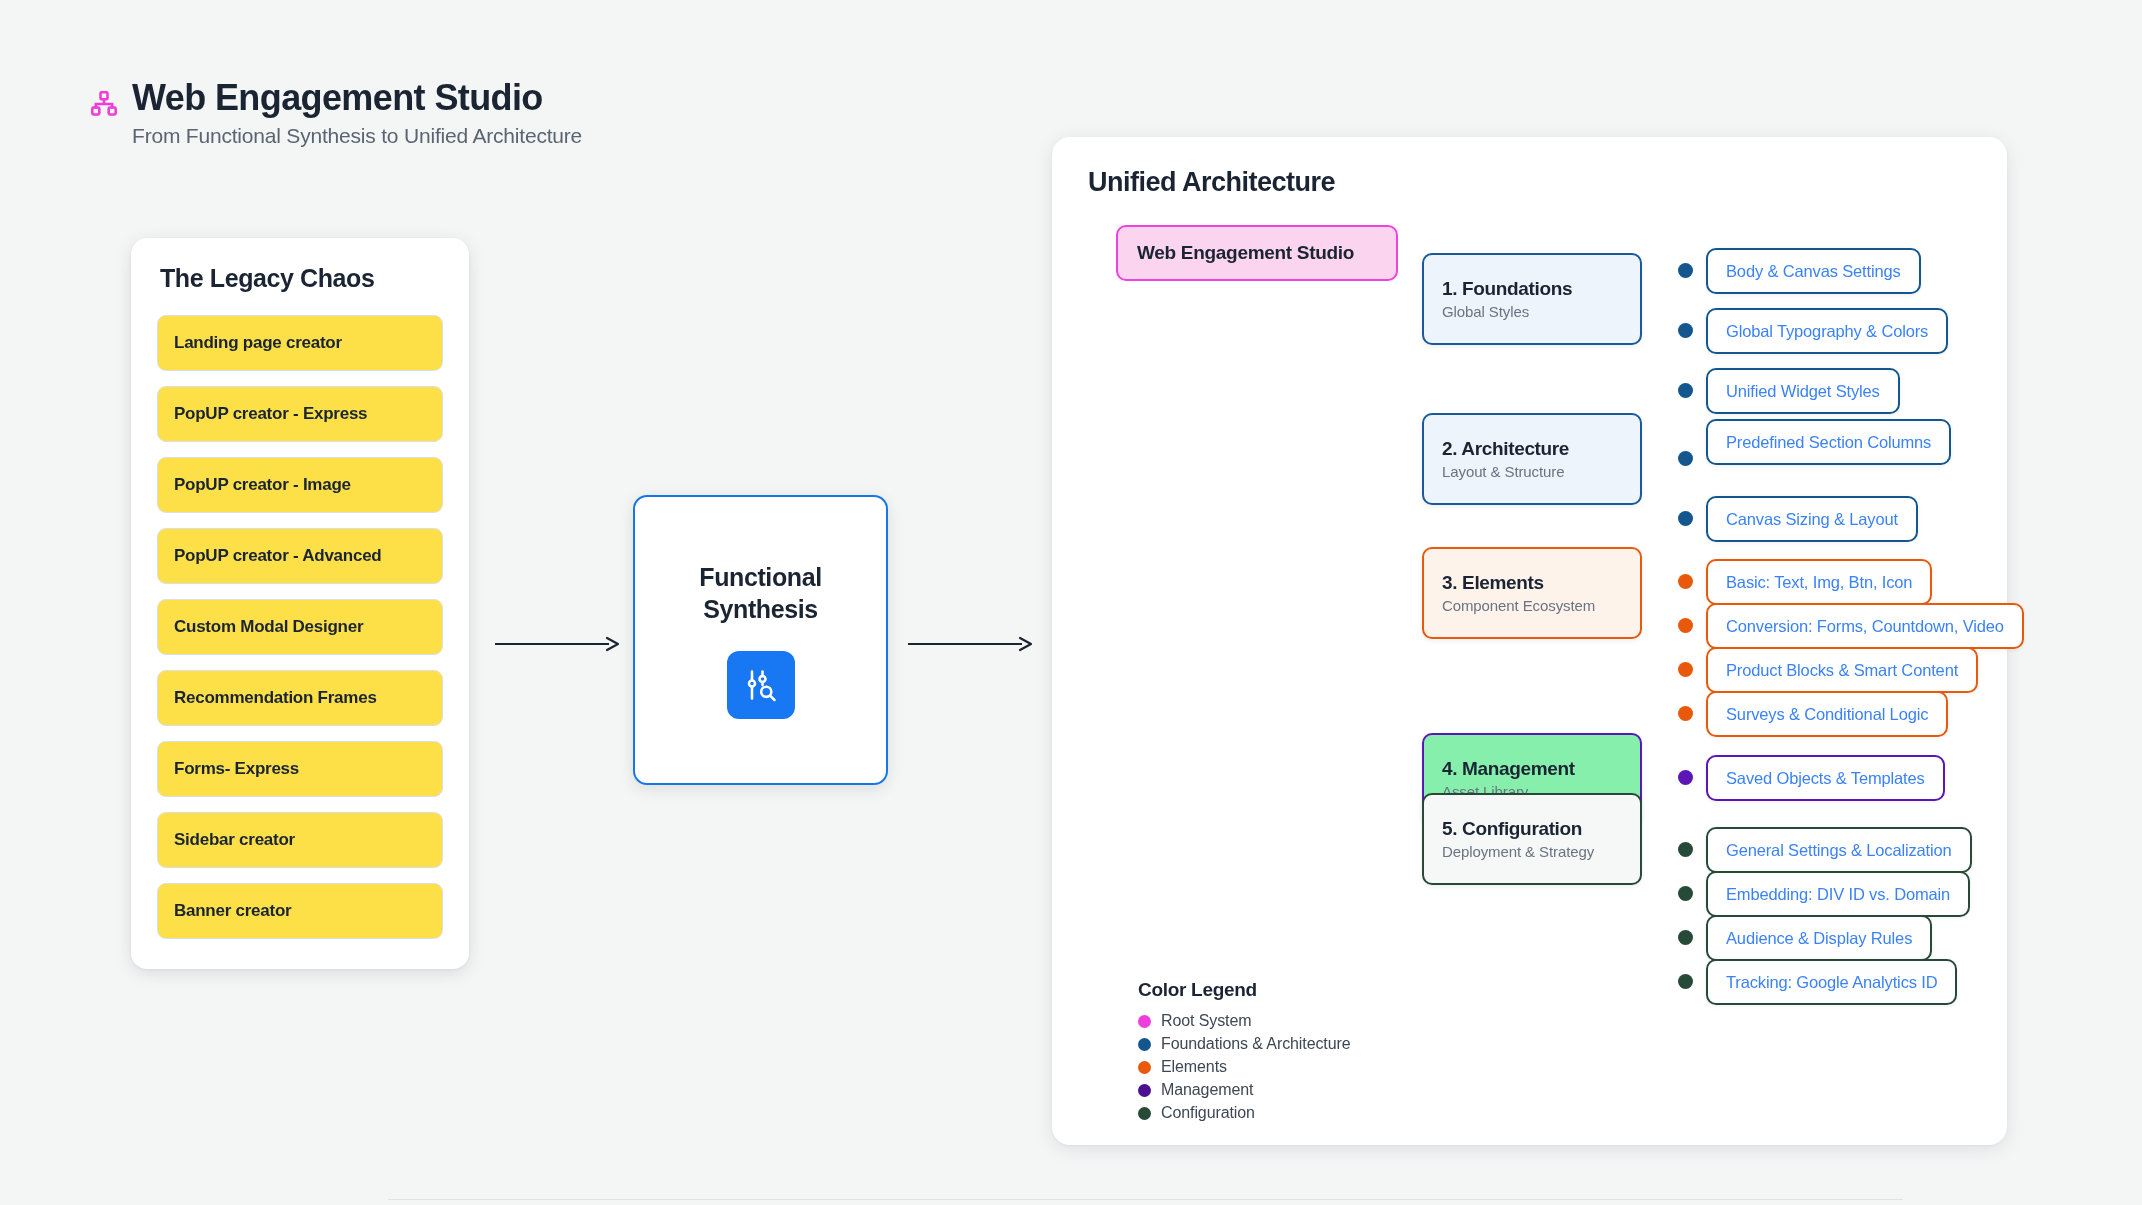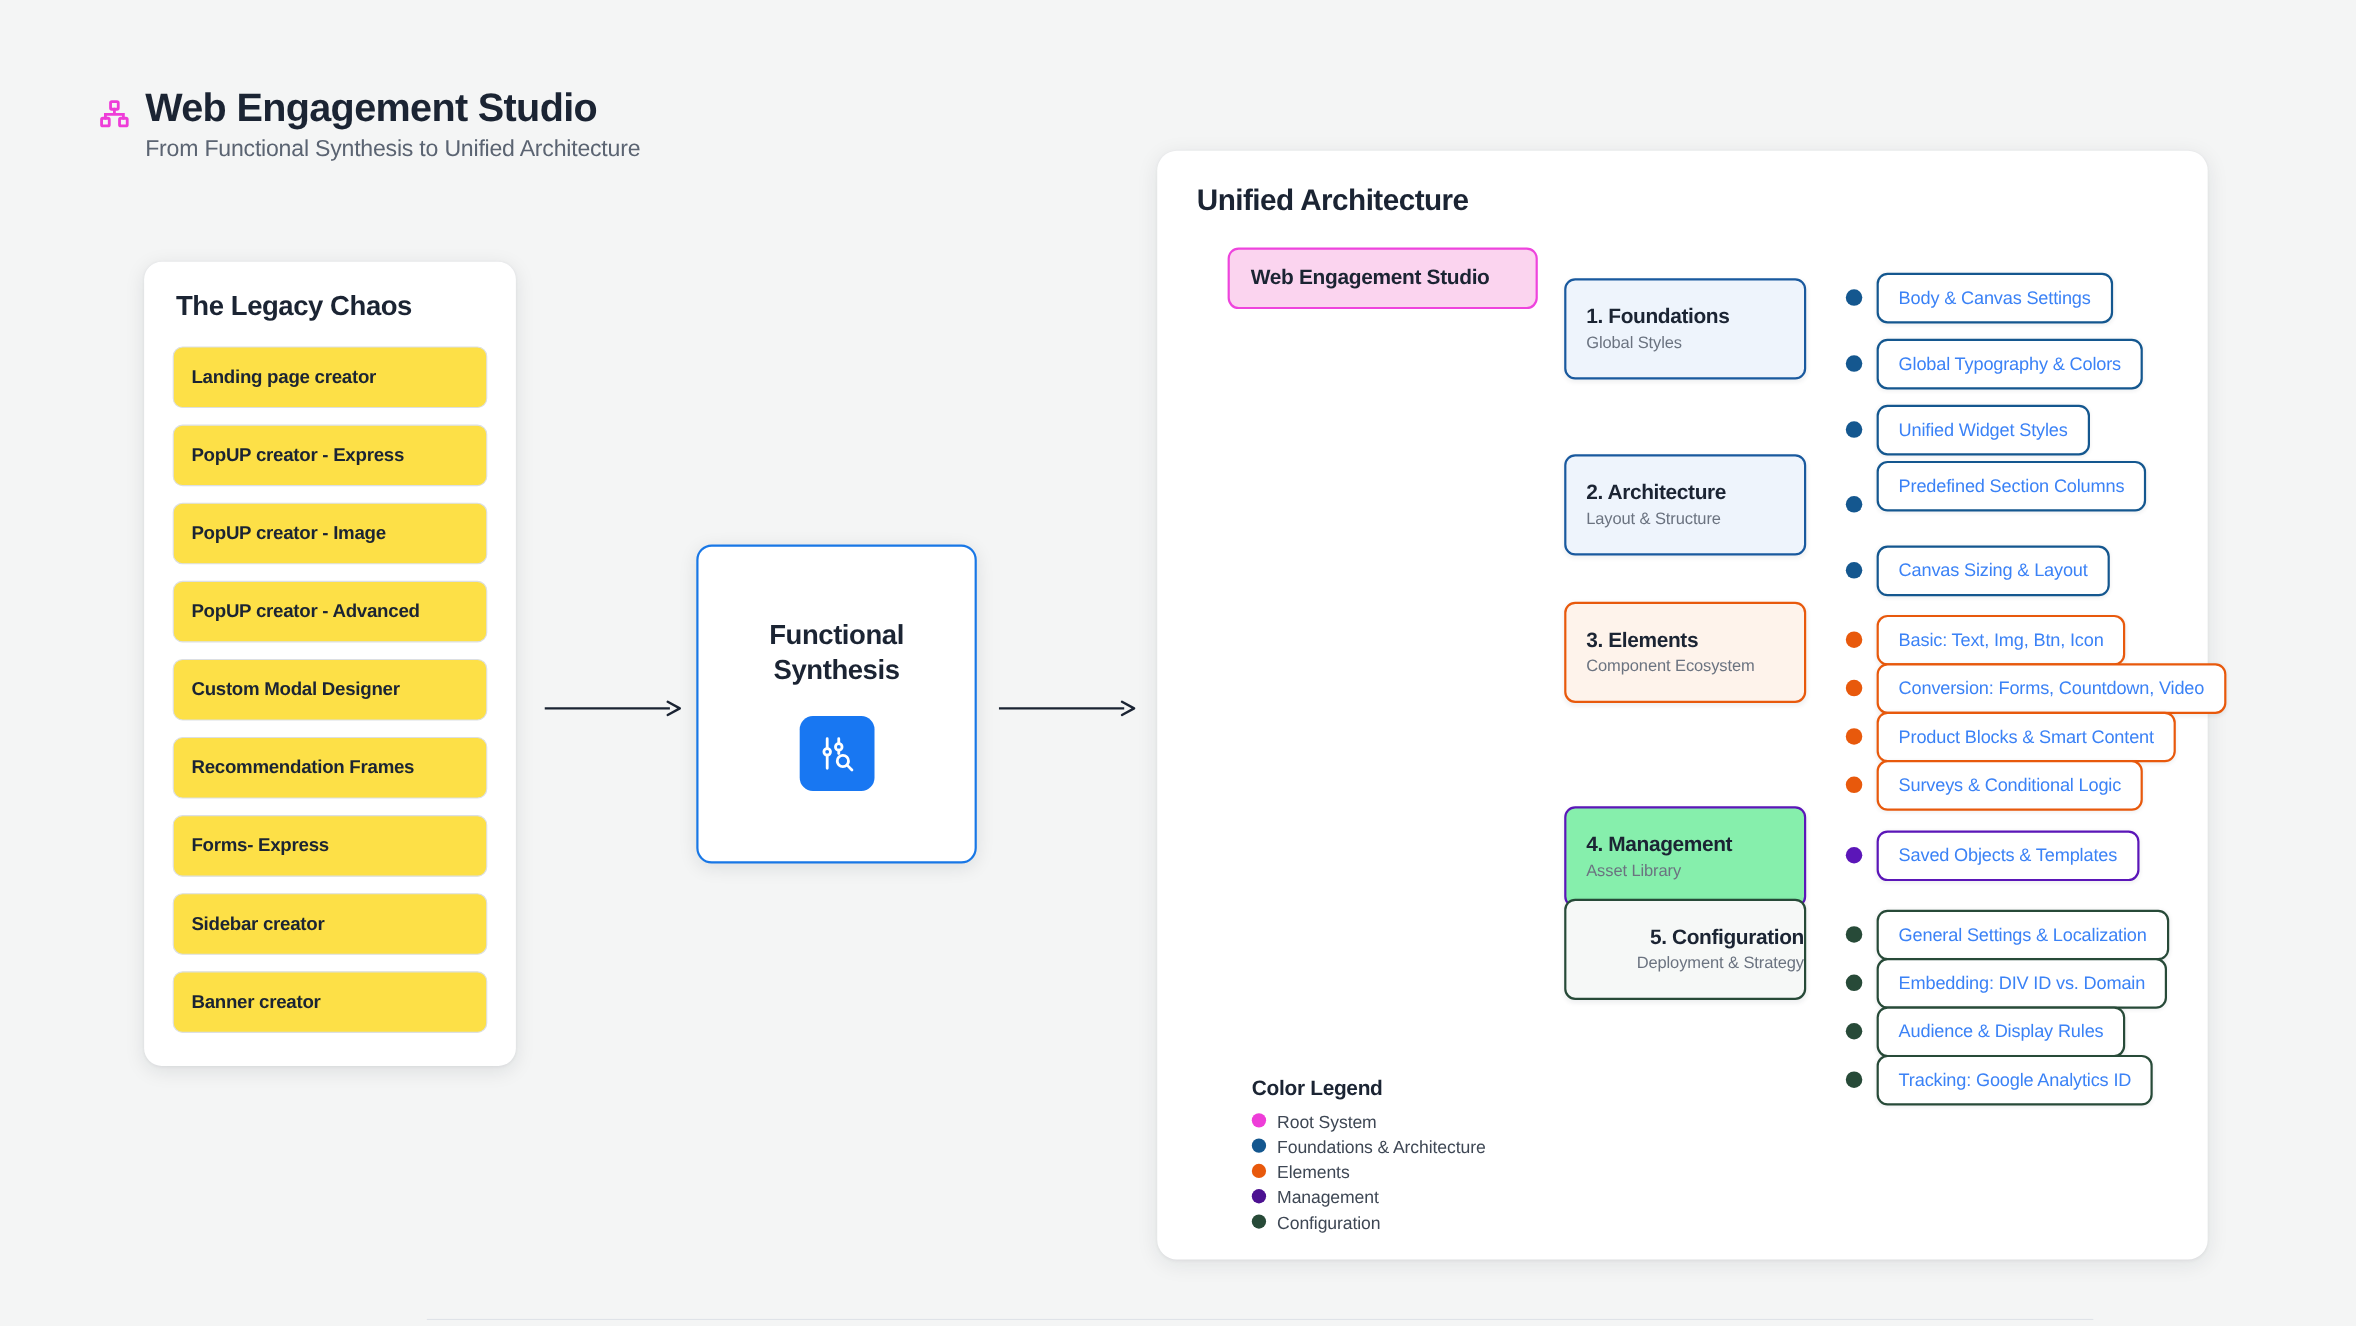--- a/index.html
+++ b/index.html
@@ -114,21 +114,21 @@
   .leaf-dot {
     position: absolute; width: 15px; height: 15px; border-radius: 50%;
   }
 
   
   .legend { position: absolute; left: 52px; top: 754px; width: 300px; }
   .legend-title {
     font-size: 19px; font-weight: bold; color: #1b2433;
     letter-spacing: -0.3px; margin-bottom: 11px;
   }
-  .legend-row { display: flex; align-items: flex-start; gap: 10px; margin-bottom: 5px; }
+  .legend-row { display: flex; align-items: center; gap: 10px; margin-bottom: 5px; }
   .legend-dot { width: 13px; height: 13px; border-radius: 50%; flex: 0 0 auto; }
   .legend-label { font-size: 16px; color: #3e4754; letter-spacing: -0.1px; }
 
   .bottom-rule {
     position: absolute; left: 388px; top: 1199px; width: 1515px; height: 1px;
     background: #dfe3e8;
   }
 </style>
 </head>
 <body>
@@ -211,21 +211,21 @@
             <div class="cat-sub">Layout &amp; Structure</div>
           </div>
           <div class="cat-node" style="top: 322px; background: rgb(254, 243, 235); border-color: rgb(232, 89, 12);">
             <div class="cat-name">3. Elements</div>
             <div class="cat-sub">Component Ecosystem</div>
           </div>
           <div class="cat-node" style="top: 508px; background: #86efac; border-color: rgb(91, 22, 184);">
             <div class="cat-name">4. Management</div>
             <div class="cat-sub">Asset Library</div>
           </div>
-          <div class="cat-node" style="top: 592px; background: rgb(246, 248, 247); border-color: rgb(39, 74, 56); text-align: right;">
+          <div class="cat-node" style="top: 568px; background: rgb(246, 248, 247); border-color: rgb(39, 74, 56);">
             <div class="cat-name">5. Configuration</div>
             <div class="cat-sub">Deployment &amp; Strategy</div>
           </div>
         </div>
       <div id="leaf-col">
           <div class="leaf-dot" style="left: 592px; top: 38px; background: rgb(20, 87, 143);"></div>
           <div class="leaf" style="left: 620px; top: 23px; border-color: rgb(20, 87, 143);">Body &amp; Canvas Settings</div>
           <div class="leaf-dot" style="left: 592px; top: 98px; background: rgb(20, 87, 143);"></div>
           <div class="leaf" style="left: 620px; top: 83px; border-color: rgb(20, 87, 143);">Global Typography &amp; Colors</div>
           <div class="leaf-dot" style="left: 592px; top: 158px; background: rgb(20, 87, 143);"></div>

